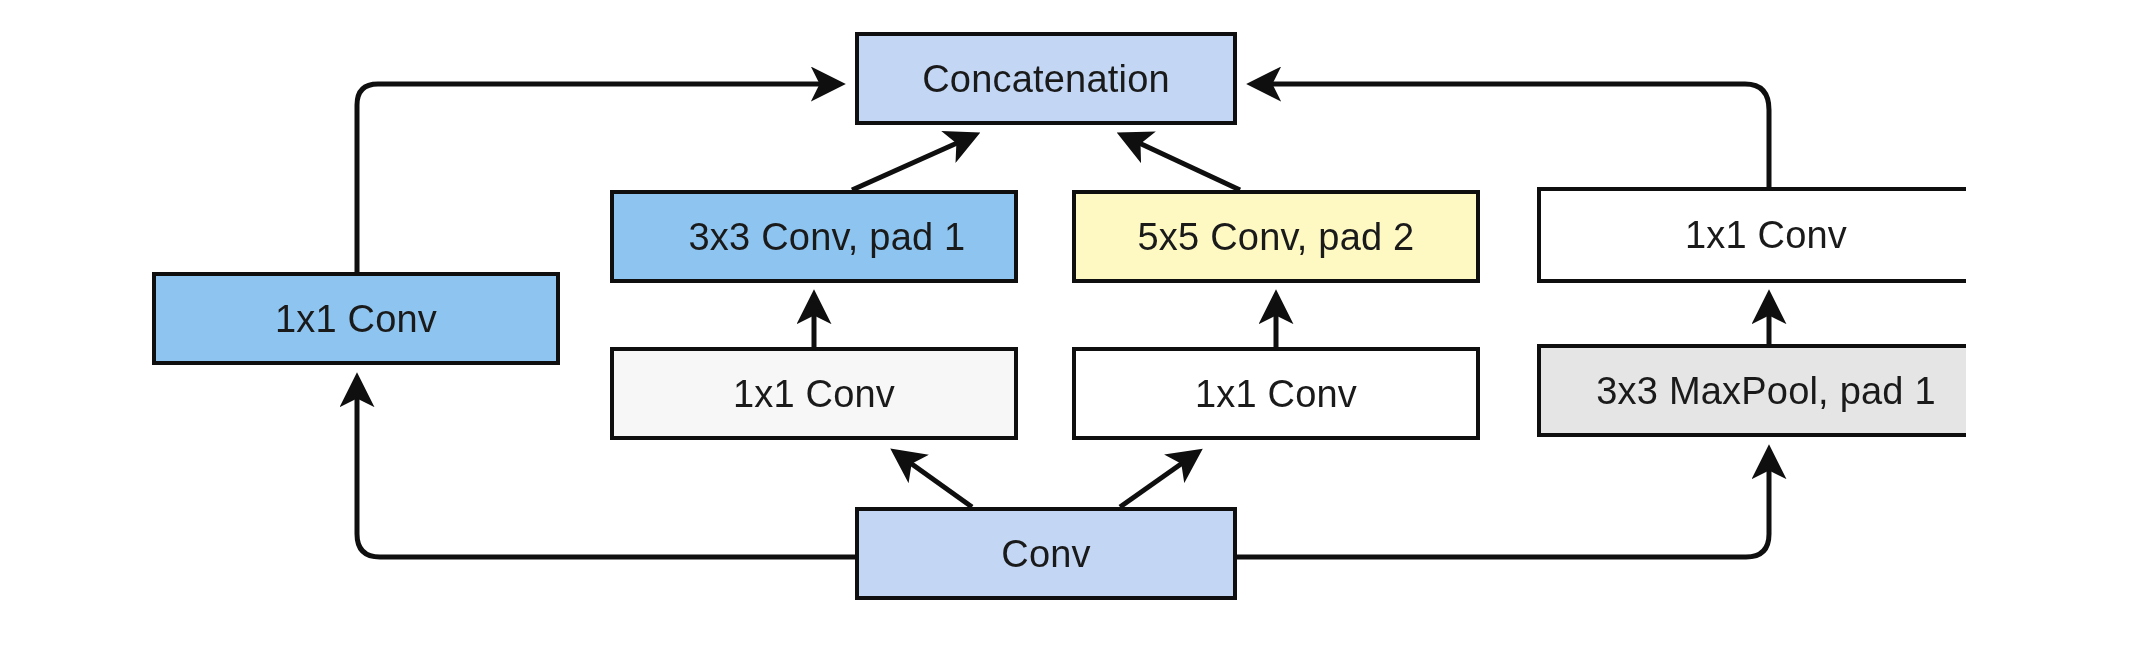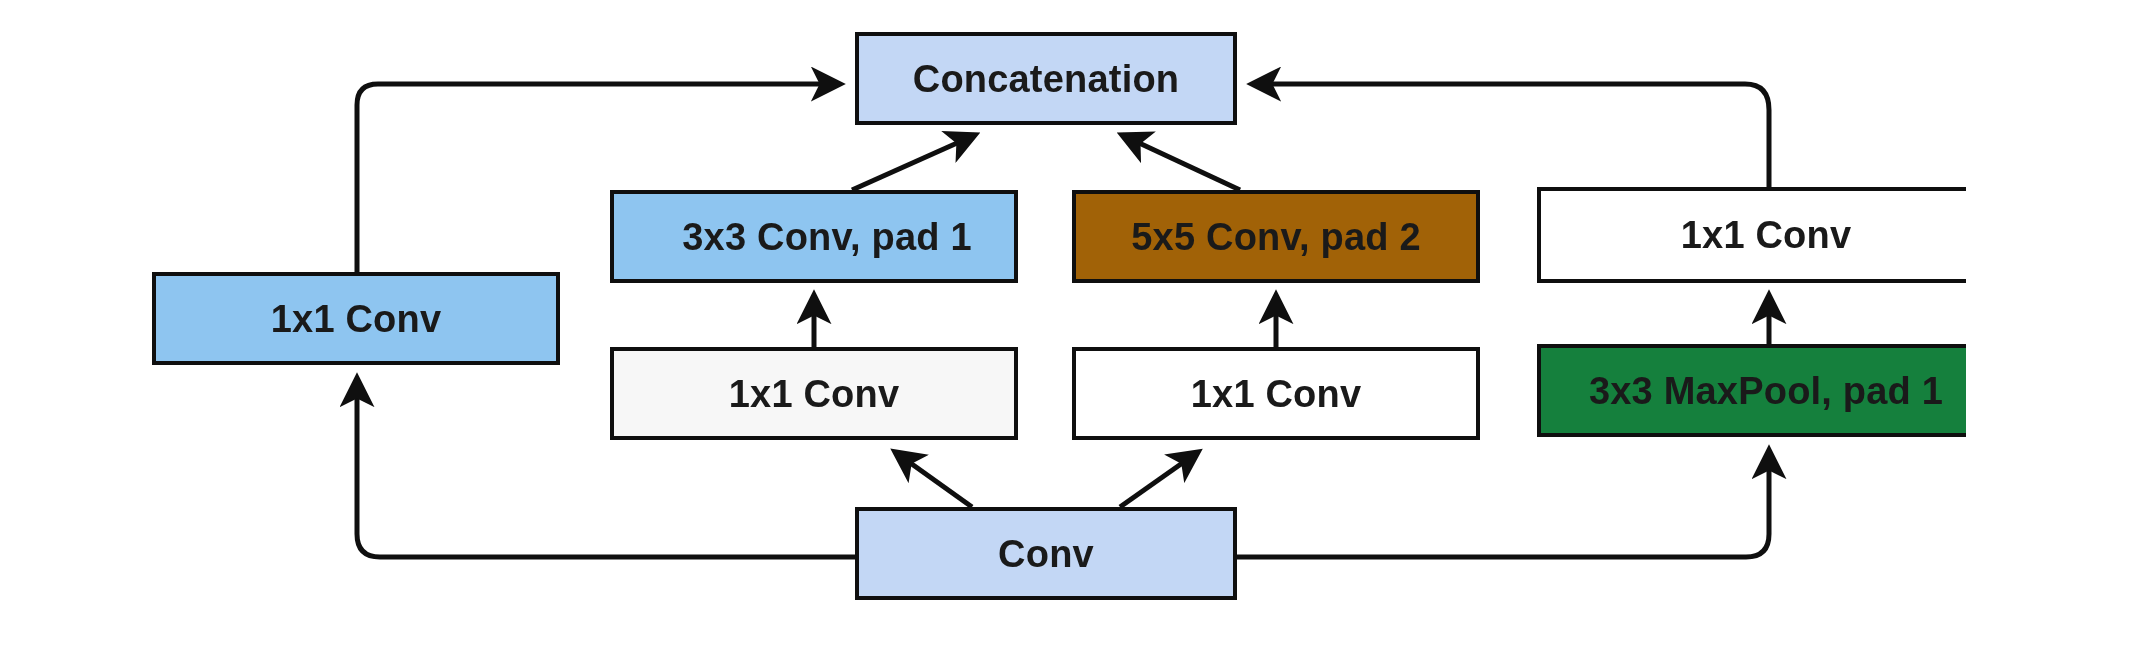--- a/index.html
+++ b/index.html
@@ -10,21 +10,20 @@
   }
   body {
     font-family: "Liberation Sans", sans-serif;
   }
   #canvas {
     position: relative;
     width: 1966px;
     height: 660px;
     background: #ffffff;
     overflow: hidden;
-    font-weight: bold;
   }
   #wires {
     position: absolute;
     left: 0;
     top: 0;
     width: 2150px;
     height: 660px;
     pointer-events: none;
   }
   .node {
@@ -89,37 +88,37 @@
   </div>
 
   <div class="node" style="left:152px; top:272px; width:408px; height:93px; background:#8ec5f0;">
     <span class="node-label">1x1 Conv</span>
   </div>
 
   <div class="node" style="left:610px; top:190px; width:408px; height:93px; background:#8ec5f0;padding-left:26px;">
     <span class="node-label">3x3 Conv, pad 1</span>
   </div>
 
-  <div class="node" style="left:1072px; top:190px; width:408px; height:93px; background:#a16207;">
+  <div class="node" style="left:1072px; top:190px; width:408px; height:93px; background:#fef9c3;">
     <span class="node-label">5x5 Conv, pad 2</span>
   </div>
 
   <div class="node" style="left:1537px; top:187px; width:458px; height:96px; background:#ffffff;">
     <span class="node-label">1x1 Conv</span>
   </div>
 
   <div class="node" style="left:610px; top:347px; width:408px; height:93px; background:#f7f7f7;">
     <span class="node-label">1x1 Conv</span>
   </div>
 
   <div class="node" style="left:1072px; top:347px; width:408px; height:93px; background:#ffffff;">
     <span class="node-label">1x1 Conv</span>
   </div>
 
-  <div class="node" style="left:1537px; top:344px; width:458px; height:93px; background:#15803d;">
+  <div class="node" style="left:1537px; top:344px; width:458px; height:93px; background:#e5e5e5;">
     <span class="node-label">3x3 MaxPool, pad 1</span>
   </div>
 
   <div class="node" style="left:855px; top:507px; width:382px; height:93px; background:#c3d7f5;">
     <span class="node-label">Conv</span>
   </div>
 
 </div>
 
 </body></html>

